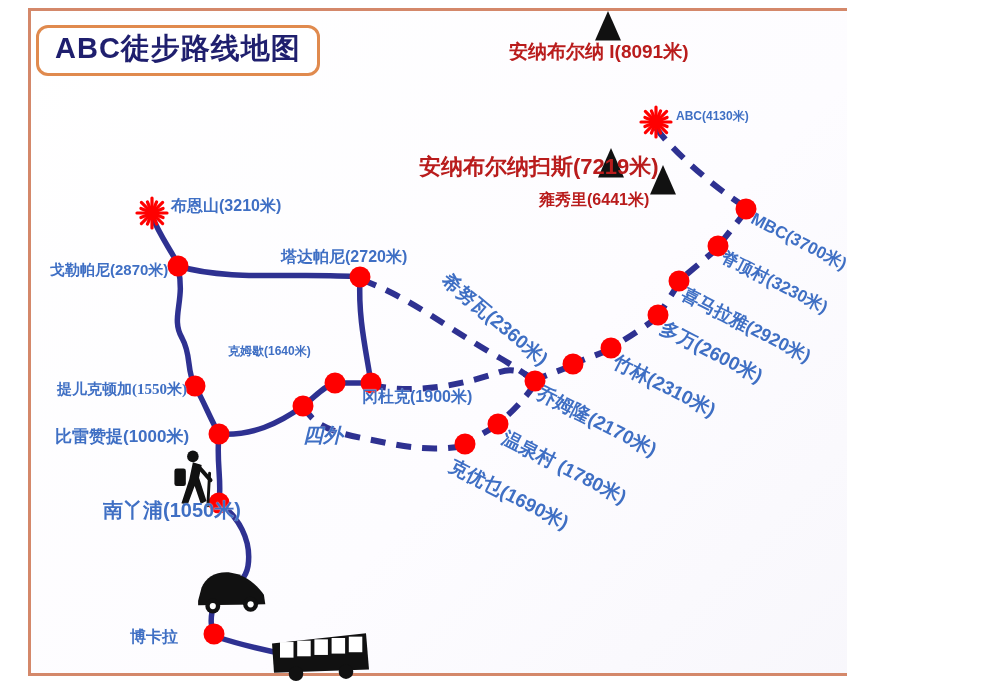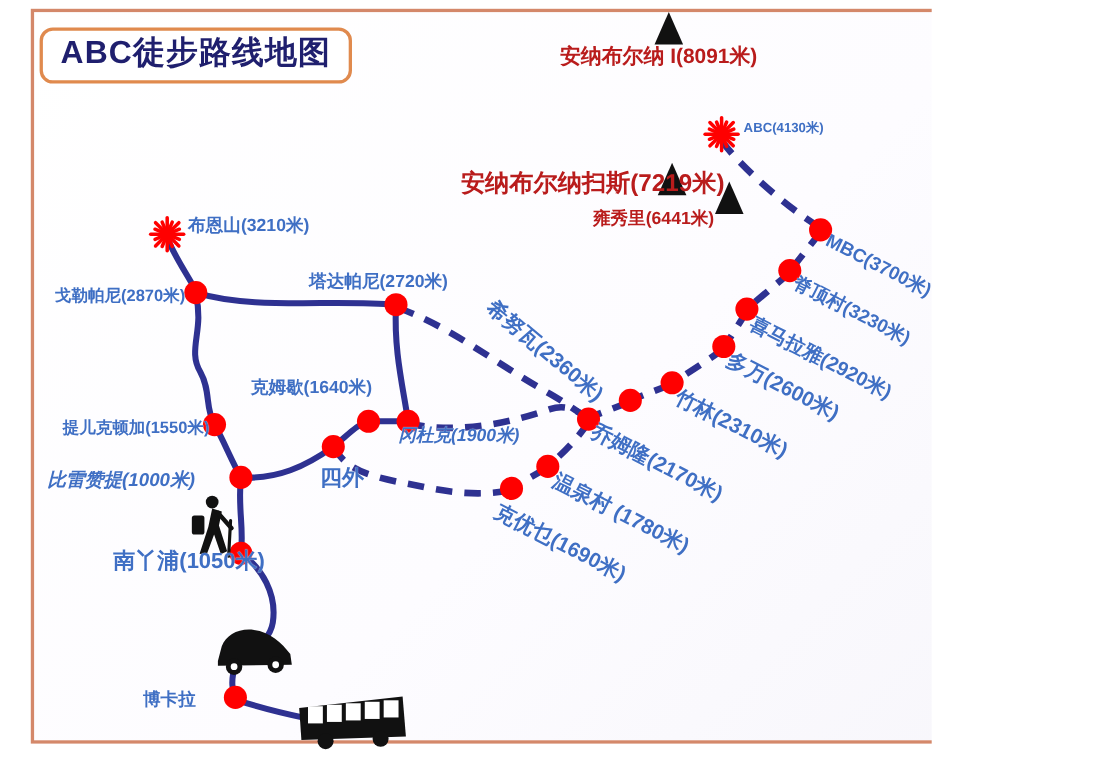--- a/index.html
+++ b/index.html
@@ -210,25 +210,25 @@
   </div>
 
   <div id="label-layer">
       <div class="peak-label" style="font-size: 19px; left: 509px; top: 42px;">安纳布尔纳 I(8091米)</div>
       <div class="peak-label" style="font-size: 22px; left: 419px; top: 156px;">安纳布尔纳扫斯(7219米)</div>
       <div class="peak-label" style="font-size: 16px; left: 539px; top: 192px;">雍秀里(6441米)</div>
       <div class="map-label" style="font-size: 16px; left: 171px; top: 198px;">布恩山(3210米)</div>
       <div class="map-label" style="font-size: 12px; left: 676px; top: 110px;">ABC(4130米)</div>
       <div class="map-label" style="font-size: 15px; left: 50px; top: 262px;">戈勒帕尼(2870米)</div>
       <div class="map-label" style="font-size: 16px; left: 281px; top: 249px;">塔达帕尼(2720米)</div>
-      <div class="map-label" style="font-size: 15px; left: 57px; top: 382px;">提儿克顿加(1550米)</div>
-      <div class="map-label" style="font-size: 16px; left: 228px; top: 345px;">克姆歇(1640米)</div>
-      <div class="map-label" style="font-size: 16px; left: 362px; top: 389px; font-style: italic;">冈杜克(1900米)</div>
-      <div class="map-label" style="font-size: 17px; left: 43px; top: 428px; font-style: italic;">比雷赞提(1000米)</div>
-      <div class="map-label" style="font-size: 20px; left: 291px; top: 425px;">四外</div>
+      <div class="map-label" style="font-size: 15px; left: 57px; top: 382px; font-family: Liberation Serif, serif;">提儿克顿加(1550米)</div>
+      <div class="map-label" style="font-size: 12px; left: 228px; top: 345px;">克姆歇(1640米)</div>
+      <div class="map-label" style="font-size: 16px; left: 362px; top: 389px;">冈杜克(1900米)</div>
+      <div class="map-label" style="font-size: 17px; left: 55px; top: 428px;">比雷赞提(1000米)</div>
+      <div class="map-label" style="font-size: 20px; left: 303px; top: 425px; font-style: italic;">四外</div>
       <div class="map-label" style="font-size: 20px; left: 103px; top: 500px;">南丫浦(1050米)</div>
       <div class="map-label" style="font-size: 16px; left: 130px; top: 629px;">博卡拉</div>
       <div class="map-label" style="font-size: 19px; left: 451px; top: 270px; transform: rotate(40deg);">希努瓦(2360米)</div>
       <div class="map-label" style="font-size: 19px; left: 543px; top: 383px; transform: rotate(27deg);">乔姆隆(2170米)</div>
       <div class="map-label" style="font-size: 19px; left: 619px; top: 352px; transform: rotate(27deg);">竹林(2310米)</div>
       <div class="map-label" style="font-size: 19px; left: 666px; top: 318px; transform: rotate(27deg);">多万(2600米)</div>
       <div class="map-label" style="font-size: 18px; left: 687px; top: 285px; transform: rotate(27deg);">喜马拉雅(2920米)</div>
       <div class="map-label" style="font-size: 17px; left: 726px; top: 248px; transform: rotate(27deg);">脊顶村(3230米)</div>
       <div class="map-label" style="font-size: 17px; left: 756px; top: 210px; transform: rotate(27deg);">MBC(3700米)</div>
       <div class="map-label" style="font-size: 19px; left: 508px; top: 428px; transform: rotate(27deg);">温泉村 (1780米)</div>

